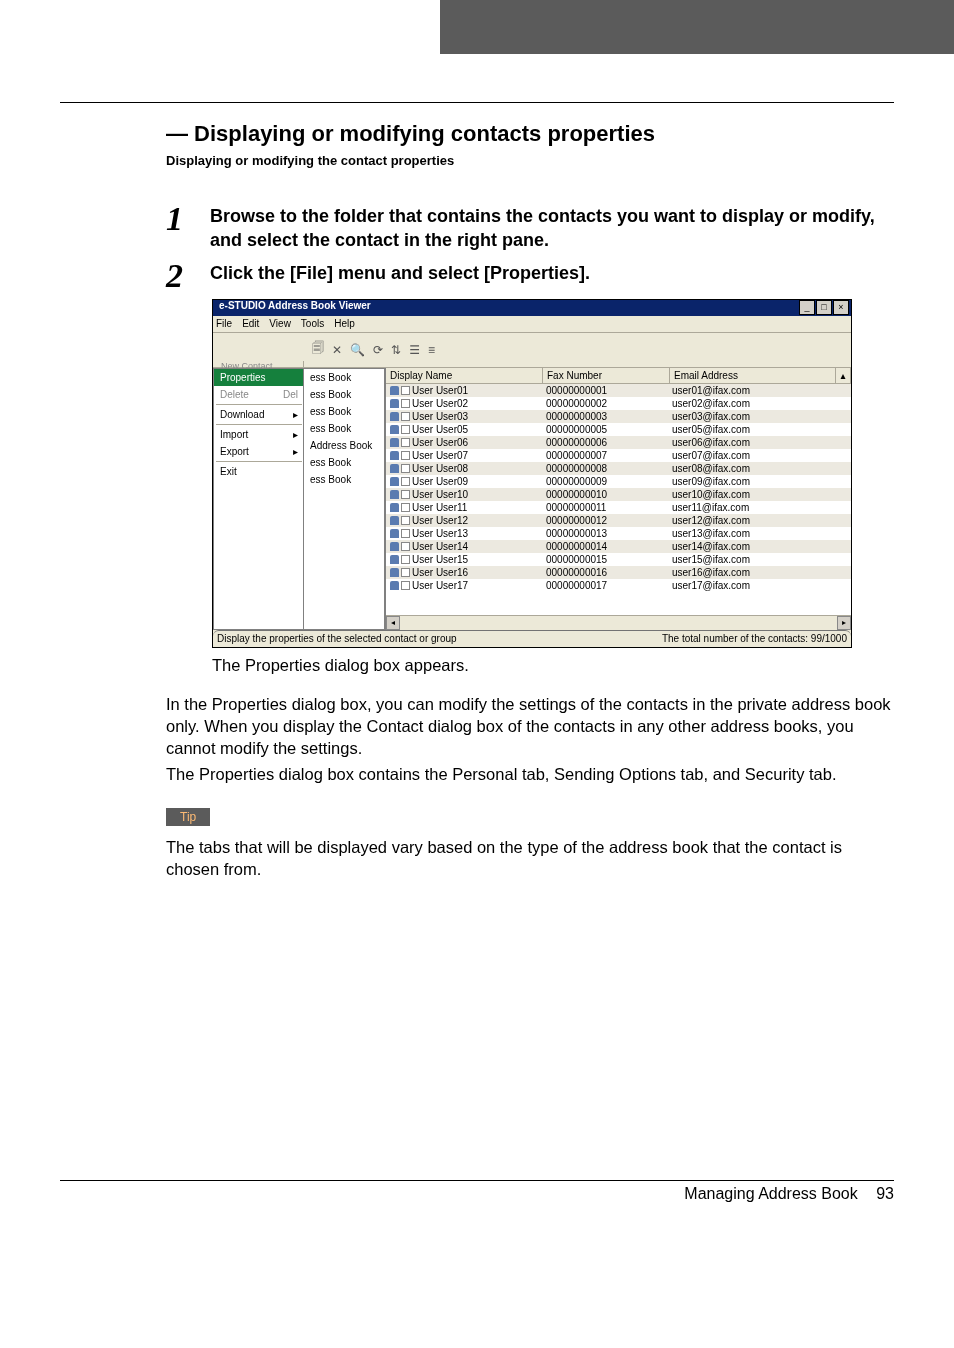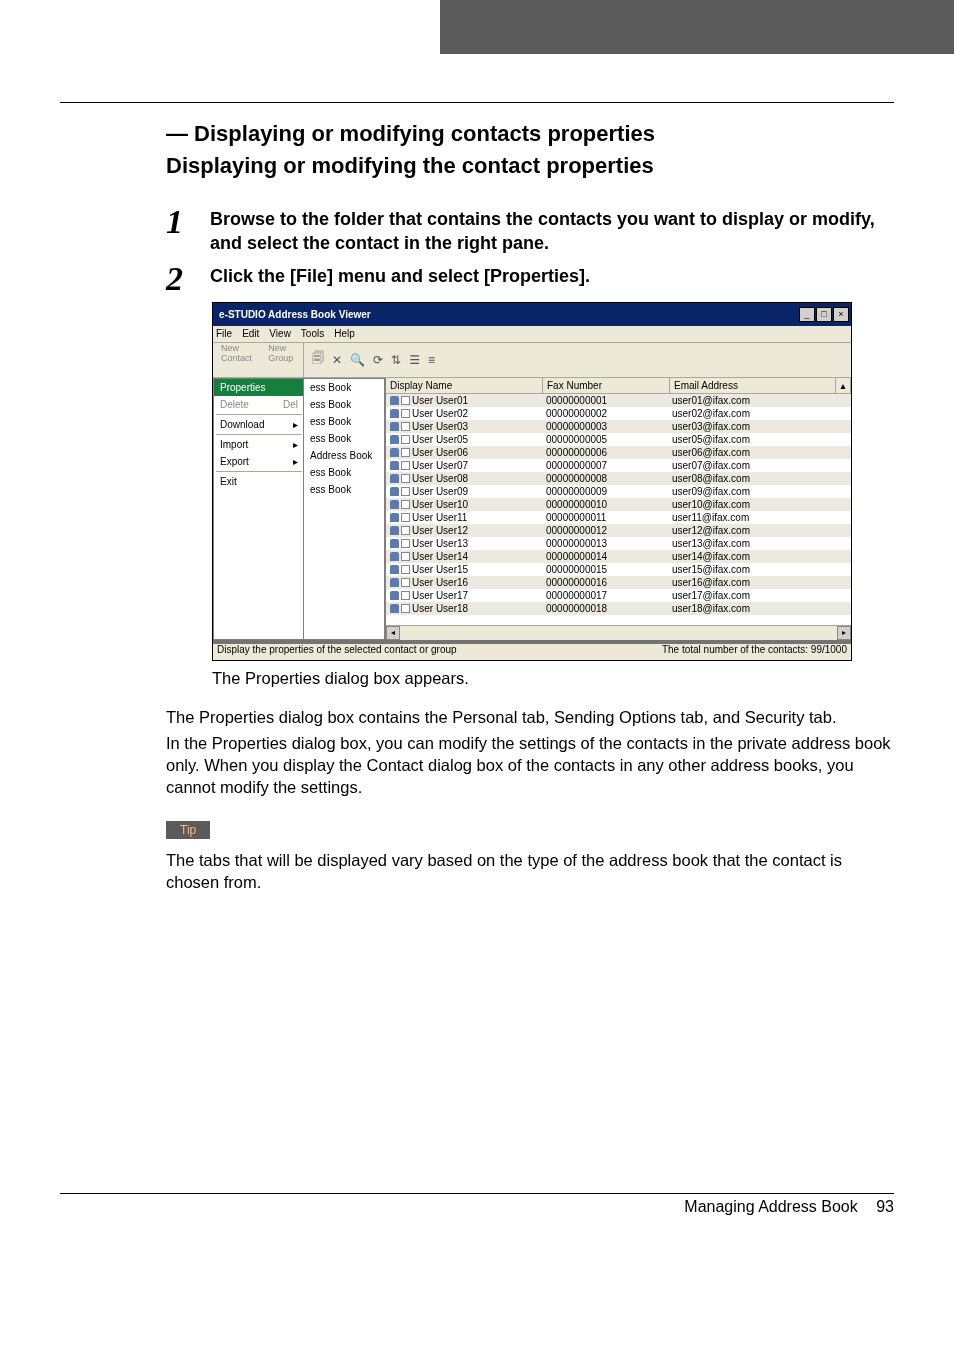--- a/index.html
+++ b/index.html
@@ -27,23 +27,23 @@
     font-size: 22px;
     font-weight: bold;
     margin: 0 0 6px 106px;
   }
   p.lead {
     margin: 0 0 26px 106px;
     font-size: 16.5px;
     line-height: 1.35;
   }
   h3.sub {
-    font-size: 22px;
+    font-size: 13px;
     font-weight: bold;
-    margin: 0 0 26px 106px;
+    margin: 0 0 34px 106px;
   }
   .step {
     display: flex;
     margin-left: 106px;
     margin-bottom: 6px;
   }
   .step-num {
     font-family: "Times New Roman", serif;
     font-style: italic;
     font-weight: bold;
@@ -66,22 +66,22 @@
     border: 1px solid #000;
     width: 638px;
     background: #ece9d8;
     font-size: 10px;
     font-family: "Tahoma", Arial, sans-serif;
   }
   .ss-titlebar {
     background: #0a246a;
     color: #fff;
     display: flex;
-    align-items: center;
-    height: 23px;
+    align-items: flex-start;
+    height: 16px;
     padding: 0 2px;
   }
   .ss-titlebar .title {
     flex: 1;
     font-weight: bold;
     padding-left: 4px;
   }
   .ss-titlebar .win-btn {
     width: 14px;
     height: 13px;
@@ -110,21 +110,23 @@
   .ss-toolbar {
     background: #ece9d8;
     display: flex;
     height: 34px;
     border-bottom: 1px solid #aca899;
   }
   .ss-toolbar-left {
     width: 90px;
     border-right: 1px solid #aca899;
     display: flex;
+    flex-direction: column;
     justify-content: space-between;
+    margin-top: 28px;
   }
   .ss-toolbar-left div { color:#888; font-size:9px; padding-left:8px; }
   .ss-toolbar-icons {
     flex:1;
     display:flex;
     align-items:center;
     padding-left:8px;
     gap:8px;
     color:#555;
     font-size:12px;
@@ -195,25 +197,26 @@
   .ic.mail { background:#fff; border:1px solid #888; box-sizing:border-box;}
   .ss-scroll-h {
     height:14px;
     background:#ece9d8;
     border-top:1px solid #aca899;
     display:flex;
   }
   .ss-scroll-h .arrow { width:14px; background:#d4d0c8; border:1px solid #888; box-sizing:border-box; font-size:8px; display:flex;align-items:center;justify-content:center;}
   .ss-scroll-h .track { flex:1; }
   .ss-status {
-    border-top:4px solid #737373;
+    border-top:1px solid #737373;
     display:flex;
     font-size:10px;
     height:16px;
-    align-items:flex-start;
+    align-items:center;
+    border-radius:6px;
   }
   .ss-status .left { flex:1; padding-left:4px; }
   .ss-status .right { padding-right:4px; }
   .caption {
     margin-left: 152px;
     font-size: 16.5px;
     margin-bottom: 18px;
   }
   p.body {
     margin: 0 0 4px 106px;
@@ -500,50 +503,40 @@
               <div class="list-row">
                 <div class="cell dn">
                   <span class="ic person"></span>
                   <span class="ic mail"></span>
                   <span>User User17</span>
                 </div>
                 <div class="cell fn">00000000017</div>
                 <div class="cell em">user17@ifax.com</div>
                 <div class="cell sc"></div>
               </div>
-              <div class="list-row">
-                <div class="cell dn">
-                  <span class="ic person"></span>
-                  <span class="ic mail"></span>
-                  <span>User User18</span>
-                </div>
-                <div class="cell fn">00000000018</div>
-                <div class="cell em">user18@ifax.com</div>
-                <div class="cell sc"></div>
-              </div>
             </div>
           <div class="ss-scroll-h">
             <div class="arrow">◂</div>
             <div class="track"></div>
             <div class="arrow">▸</div>
           </div>
         </div>
       </div>
 
       <div class="ss-status">
         <div class="left">Display the properties of the selected contact or group</div>
         <div class="right">The total number of the contacts: 99/1000</div>
       </div>
     </div>
   </div>
 
   <div class="caption">The Properties dialog box appears.</div>
 
+  <p class="body">In the Properties dialog box, you can modify the settings of the contacts in the private address book only. When you display the Contact dialog box of the contacts in any other address books, you cannot modify the settings.</p>
   <p class="body">The Properties dialog box contains the Personal tab, Sending Options tab, and Security tab.</p>
-  <p class="body">In the Properties dialog box, you can modify the settings of the contacts in the private address book only. When you display the Contact dialog box of the contacts in any other address books, you cannot modify the settings.</p>
 
   <div class="tip-label">Tip</div>
   <p class="body">The tabs that will be displayed vary based on the type of the address book that the contact is chosen from.</p>
 
 </div>
 
 <div class="footer">
   <div class="footer-hr"></div>
   <div class="footer-text">
     <span>Managing Address Book</span>

